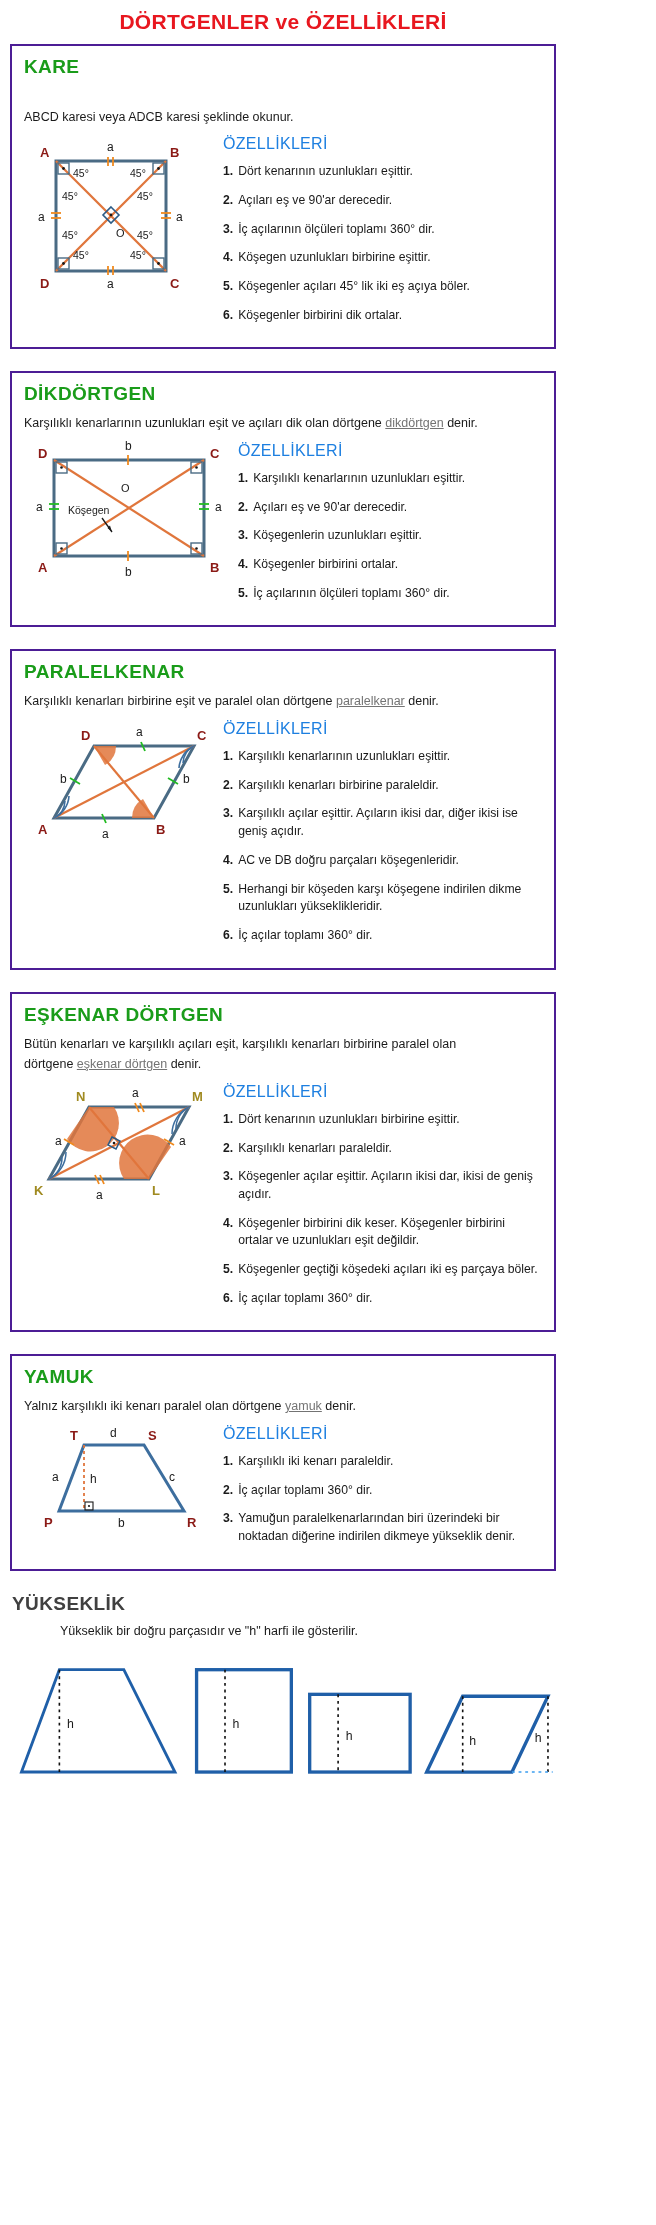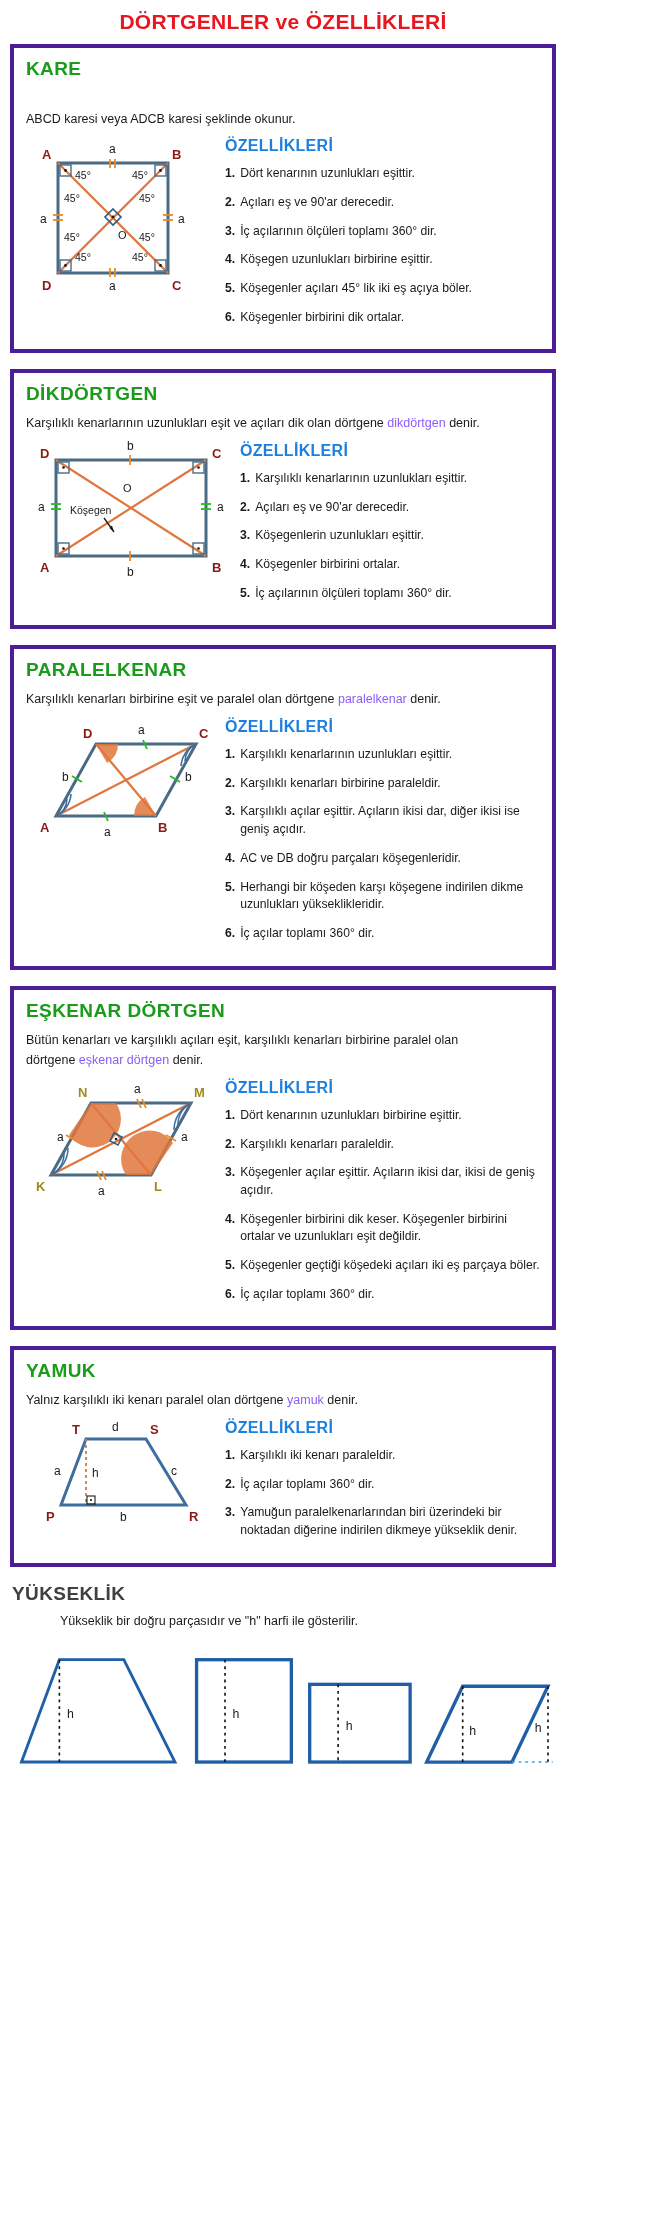--- a/index.html
+++ b/index.html
@@ -19,52 +19,52 @@
     text-align: center;
     color: #e8171f;
     font-size: 21px;
     font-weight: bold;
     letter-spacing: .3px;
     padding: 10px 0 10px 0;
   }
 
   
   .card {
-    border: 4px solid #4c1d95;
+    border: 2px solid #4c1d95;
     background: #ffffff;
     padding: 10px 12px 12px 12px;
-    margin-bottom: 16px;
+    margin-bottom: 22px;
   }
 
   .sec-title {
     color: #1a9c1a;
     font-size: 19px;
     font-weight: bold;
     letter-spacing: .4px;
     margin-bottom: 8px;
   }
 
   .sec-def {
     font-size: 12.5px;
     line-height: 1.65;
     color: #1a1a1a;
     margin-bottom: 2px;
   }
-  .kw-red { color: #8b5cf6; }
+  .kw-red { color: #737373; text-decoration: underline; }
   .kw-darkred { color: #8b1a16; font-weight: bold; }
 
   
   .body-row { display: flex; align-items: flex-start; gap: 4px; margin-top: 6px; }
   .col-fig { flex: 0 0 auto; }
   .col-props { flex: 1 1 auto; padding-top: 2px; }
 
   .props-head {
     color: #1d7fe0;
     font-size: 16px;
-    font-weight: bold;
+    font-weight: normal;
     letter-spacing: .3px;
     margin-bottom: 10px;
   }
 
   ol.props { list-style: none; }
   ol.props li {
     font-size: 12.2px;
     line-height: 1.45;
     margin-bottom: 11px;
     display: flex;

